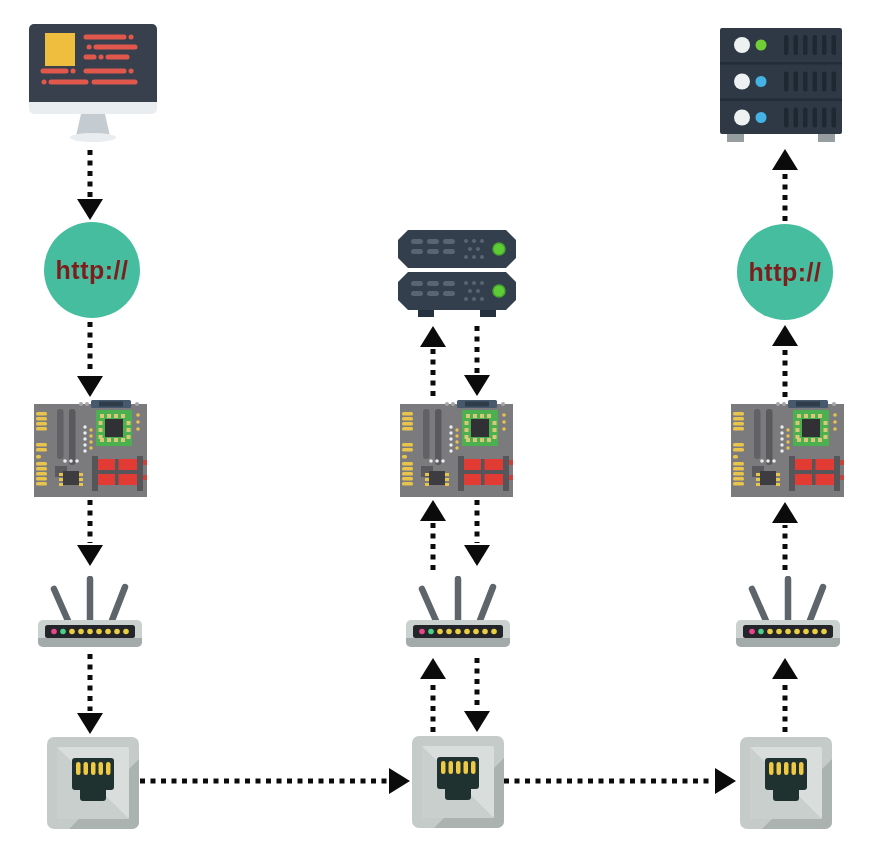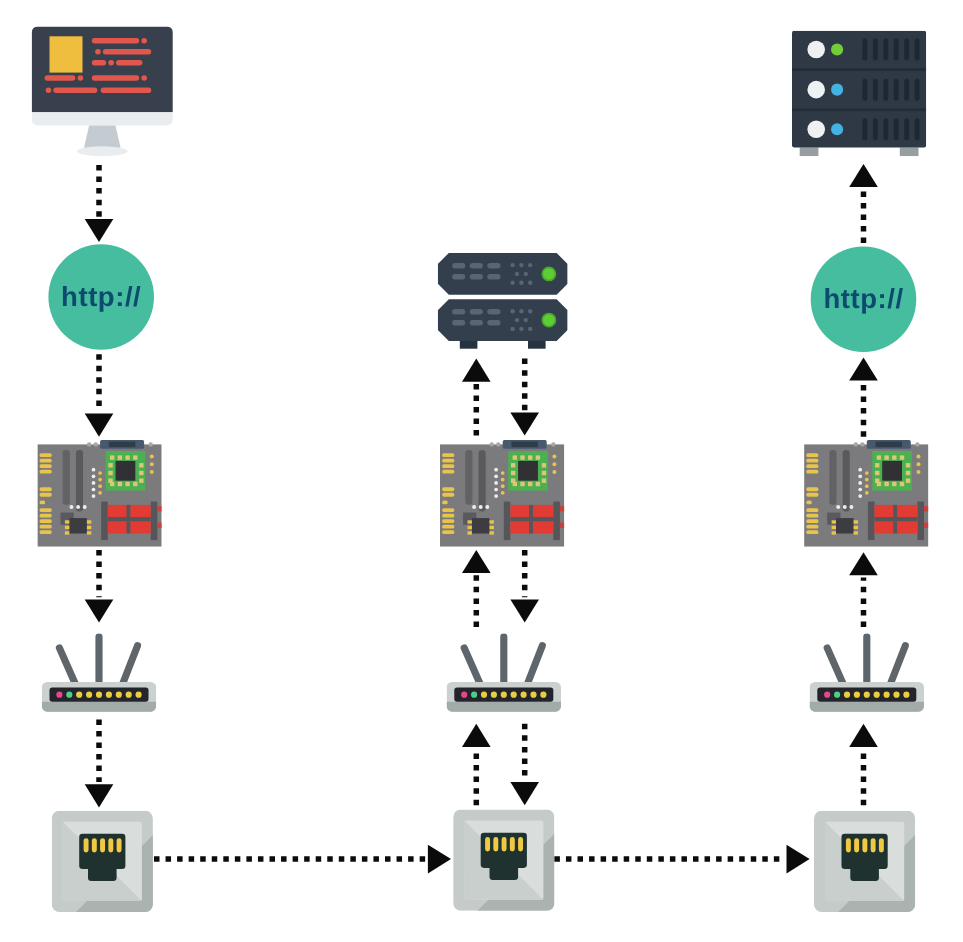--- a/index.html
+++ b/index.html
@@ -3,21 +3,21 @@
 <meta charset="utf-8">
 <style>
   html,body{margin:0;padding:0;background:#ffffff;}
   body{width:875px;height:856px;position:relative;overflow:hidden;
        font-family:"Liberation Sans", sans-serif;}
   #canvas{position:absolute;left:0;top:0;width:875px;height:856px;background:#ffffff;}
   .node{position:absolute;}
   .node svg{display:block;}
   .http-badge{width:96px;height:96px;border-radius:50%;background:#45BD9E;
               display:flex;align-items:center;justify-content:center;}
-  .http-badge span{color:#0c4a6e;font-weight:bold;font-size:25px;letter-spacing:0.5px;
+  .http-badge span{color:#7f1d1d;font-weight:bold;font-size:25px;letter-spacing:0.5px;
                    font-family:"Liberation Sans", sans-serif;}
   #arrows{position:absolute;left:0;top:0;pointer-events:none;}
   .flow-line{stroke:#0b0b0b;stroke-width:5;stroke-dasharray:5 5.5;fill:none;}
   .flow-head{fill:#0b0b0b;stroke:none;}
 </style>
 </head>
 <body>
 
 <div id="canvas">
 

